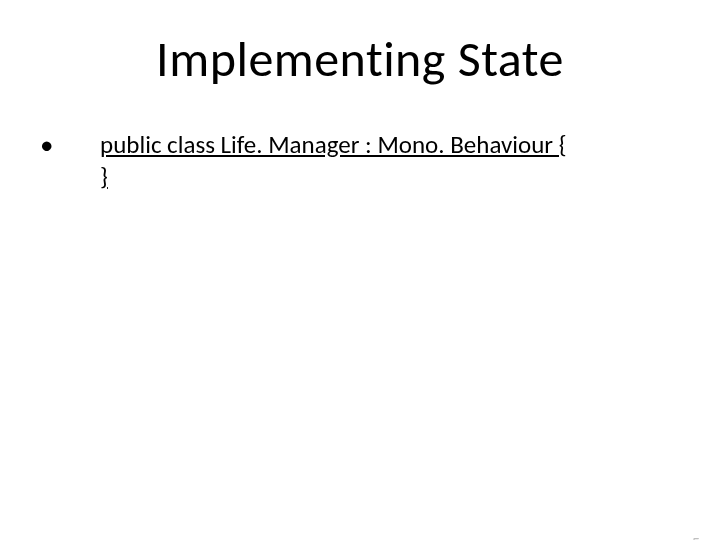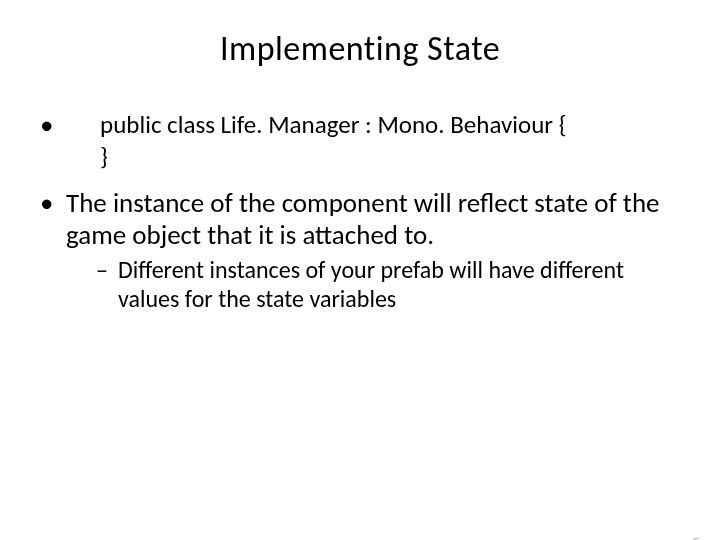--- a/index.html
+++ b/index.html
@@ -14,21 +14,21 @@
     overflow: hidden;
   }
   .slide {
     width: 720px;
     height: 540px;
     position: relative;
     box-sizing: border-box;
   }
   .title {
     text-align: center;
-    font-size: 34px;
+    font-size: 50px;
     font-weight: 400;
     margin-top: 28px;
     margin-bottom: 40px;
     letter-spacing: 0.5px;
   }
   .body {
     padding: 0 38px 0 38px;
     font-size: 27px;
     line-height: 1.18;
   }
@@ -46,20 +46,21 @@
     content: "•";
     position: absolute;
     left: 2px;
     top: 0;
     font-size: 27px;
   }
   .code-block {
     font-size: 25px;
     margin: 6px 0 14px 34px;
     line-height: 1.28;
+    text-decoration: underline;
   }
   .code-line1 { padding-left: 0; }
   .code-line2 { padding-left: 44px; }
   .code-line3 { padding-left: 0; }
   ul.level2 {
     list-style: none;
     padding: 0;
     margin: 4px 0 0 30px;
     font-size: 24px;
   }
@@ -92,27 +93,19 @@
   <div class="body">
     <ul class="level1">
 
       <li>
         <div class="code-block">
           <div class="code-line1">public class Life. Manager : Mono. Behaviour {</div>
           <div class="code-line3">}</div>
         </div>
       </li>
 
-      <li>
-        <span>The instance of the component will reflect state of the game object that it is attached to.</span>
-        <ul class="level2">
-          <li>
-            <span>Different instances of your prefab will have different values for the state variables</span>
-          </li>
-        </ul>
-      </li>
 
     </ul>
   </div>
 
   <div class="page-number">5</div>
 
 </div>
 
 </body></html>

